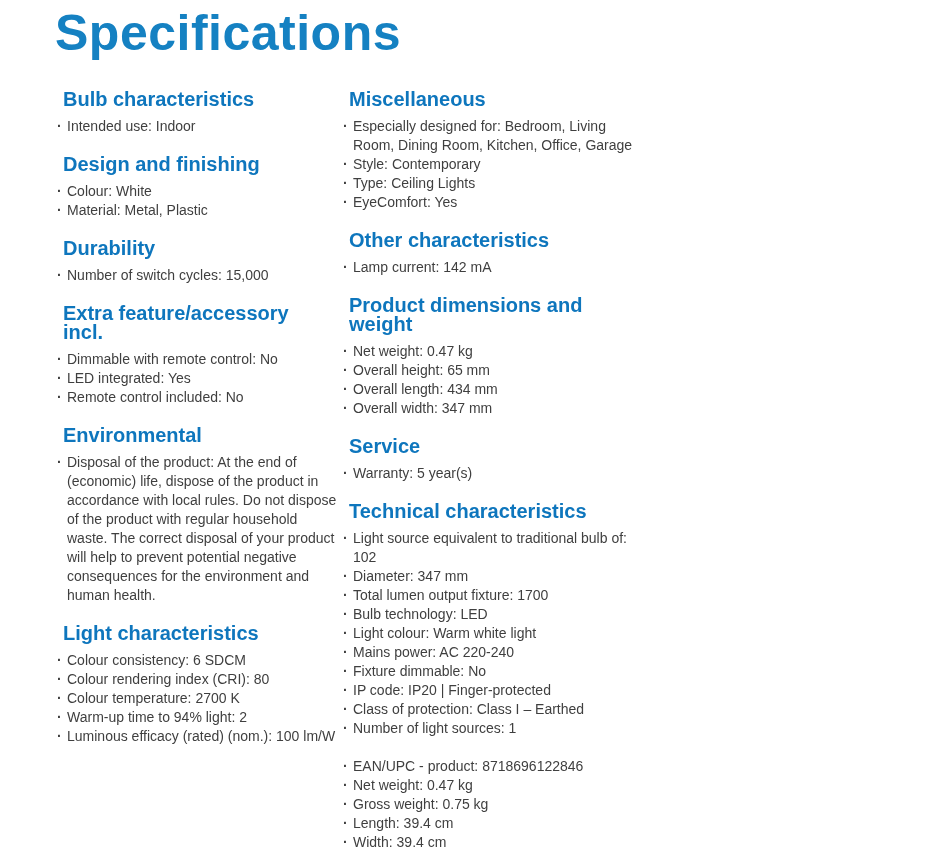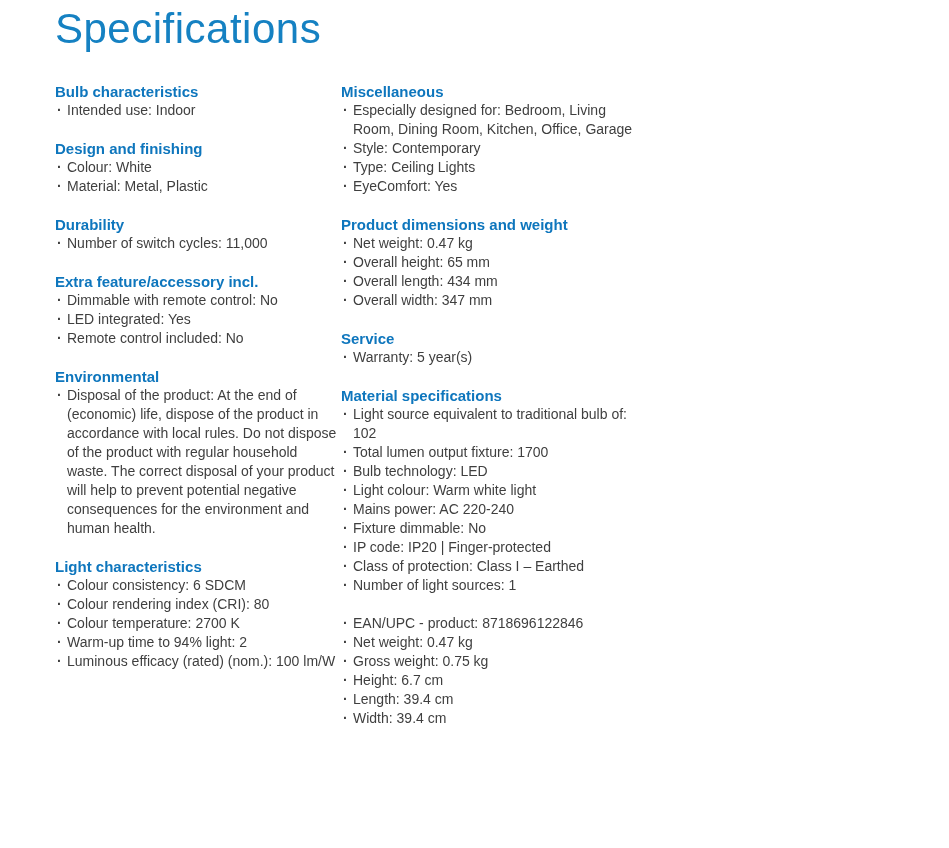--- a/index.html
+++ b/index.html
@@ -11,41 +11,41 @@
     width: 949px;
     min-height: 848px;
     font-family: "Liberation Sans", "DejaVu Sans", sans-serif;
     color: var(--body-text, #3f3f3f);
     box-sizing: border-box;
   }
   .page {
     padding: 6px 0 20px 55px;
   }
   .page-title {
-    font-size: 42px;
-    font-weight: 400;
+    font-size: 50px;
+    font-weight: 700;
     letter-spacing: 0.5px;
     color: var(--title-blue, #1581c2);
-    margin: 0 0 30px 0;
+    margin: 0 0 21px 0;
     line-height: 1.1;
   }
   .columns {
     display: grid;
     grid-template-columns: 286px 300px;
     column-gap: 0;
     align-items: start;
   }
   .spec-section {
     margin-bottom: 19px;
   }
   .spec-heading {
-    font-size: 15px;
+    font-size: 20px;
     font-weight: 700;
     color: var(--heading-blue, #0e76bd);
-    margin: 0;
+    margin: 8px;
     line-height: 19px;
   }
   .spec-list {
     list-style: none;
     margin: 0;
     padding: 0;
   }
   .spec-item {
     position: relative;
     padding-left: 12px;
@@ -78,21 +78,21 @@
         <section class="spec-section">
           <h2 class="spec-heading">Design and finishing</h2>
           <ul class="spec-list">
             <li class="spec-item">Colour: White</li>
             <li class="spec-item">Material: Metal, Plastic</li>
           </ul>
         </section>
         <section class="spec-section">
           <h2 class="spec-heading">Durability</h2>
           <ul class="spec-list">
-            <li class="spec-item">Number of switch cycles: 11,000</li>
+            <li class="spec-item">Number of switch cycles: 15,000</li>
           </ul>
         </section>
         <section class="spec-section">
           <h2 class="spec-heading">Extra feature/accessory incl.</h2>
           <ul class="spec-list">
             <li class="spec-item">Dimmable with remote control: No</li>
             <li class="spec-item">LED integrated: Yes</li>
             <li class="spec-item">Remote control included: No</li>
           </ul>
         </section>
@@ -117,55 +117,59 @@
         <section class="spec-section">
           <h2 class="spec-heading">Miscellaneous</h2>
           <ul class="spec-list">
             <li class="spec-item">Especially designed for: Bedroom, Living Room, Dining Room, Kitchen, Office, Garage</li>
             <li class="spec-item">Style: Contemporary</li>
             <li class="spec-item">Type: Ceiling Lights</li>
             <li class="spec-item">EyeComfort: Yes</li>
           </ul>
         </section>
         <section class="spec-section">
+          <h2 class="spec-heading">Other characteristics</h2>
+          <ul class="spec-list">
+            <li class="spec-item">Lamp current: 142 mA</li>
+          </ul>
         </section>
         <section class="spec-section">
           <h2 class="spec-heading">Product dimensions and weight</h2>
           <ul class="spec-list">
             <li class="spec-item">Net weight: 0.47 kg</li>
             <li class="spec-item">Overall height: 65 mm</li>
             <li class="spec-item">Overall length: 434 mm</li>
             <li class="spec-item">Overall width: 347 mm</li>
           </ul>
         </section>
         <section class="spec-section">
           <h2 class="spec-heading">Service</h2>
           <ul class="spec-list">
             <li class="spec-item">Warranty: 5 year(s)</li>
           </ul>
         </section>
         <section class="spec-section">
-          <h2 class="spec-heading">Material specifications</h2>
+          <h2 class="spec-heading">Technical characteristics</h2>
           <ul class="spec-list">
             <li class="spec-item">Light source equivalent to traditional bulb of: 102</li>
+            <li class="spec-item">Diameter: 347 mm</li>
             <li class="spec-item">Total lumen output fixture: 1700</li>
             <li class="spec-item">Bulb technology: LED</li>
             <li class="spec-item">Light colour: Warm white light</li>
             <li class="spec-item">Mains power: AC 220-240</li>
             <li class="spec-item">Fixture dimmable: No</li>
             <li class="spec-item">IP code: IP20 | Finger-protected</li>
             <li class="spec-item">Class of protection: Class I – Earthed</li>
             <li class="spec-item">Number of light sources: 1</li>
           </ul>
         </section>
         <section class="spec-section">
           <ul class="spec-list">
             <li class="spec-item">EAN/UPC - product: 8718696122846</li>
             <li class="spec-item">Net weight: 0.47 kg</li>
             <li class="spec-item">Gross weight: 0.75 kg</li>
-            <li class="spec-item">Height: 6.7 cm</li>
             <li class="spec-item">Length: 39.4 cm</li>
             <li class="spec-item">Width: 39.4 cm</li>
           </ul>
         </section>
       </div>
   </div>
 </div>
 
 </body></html>

